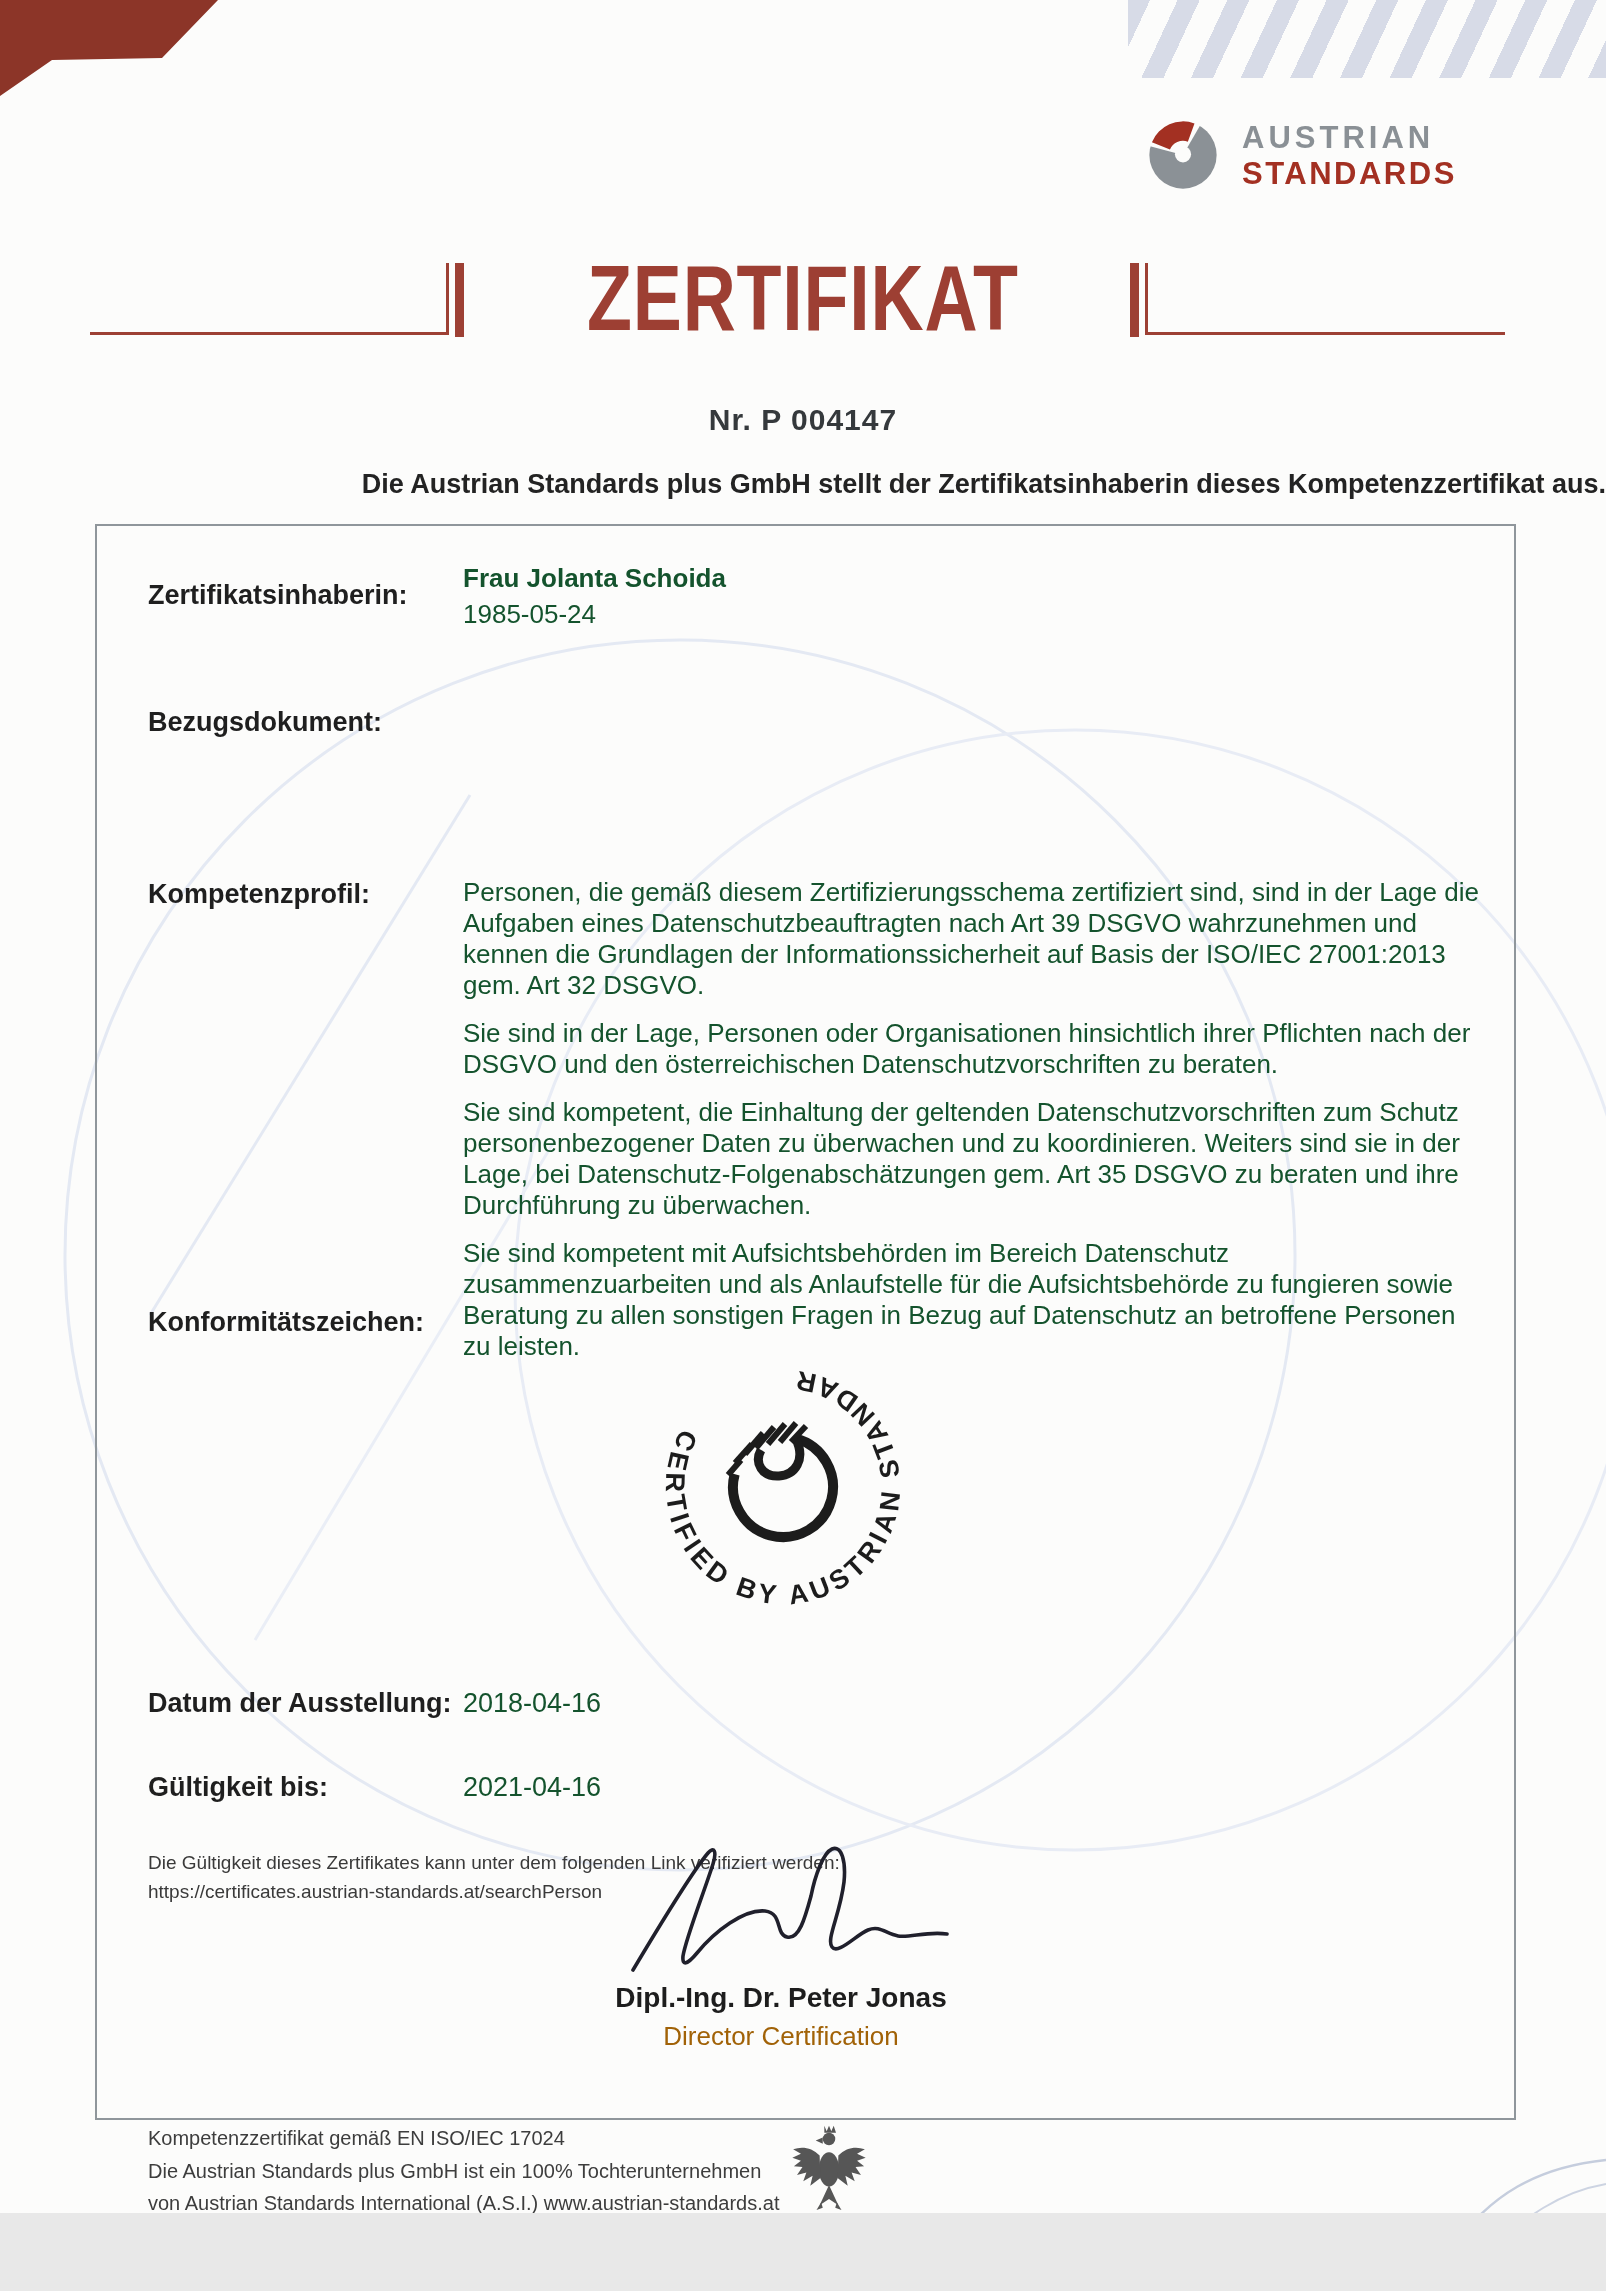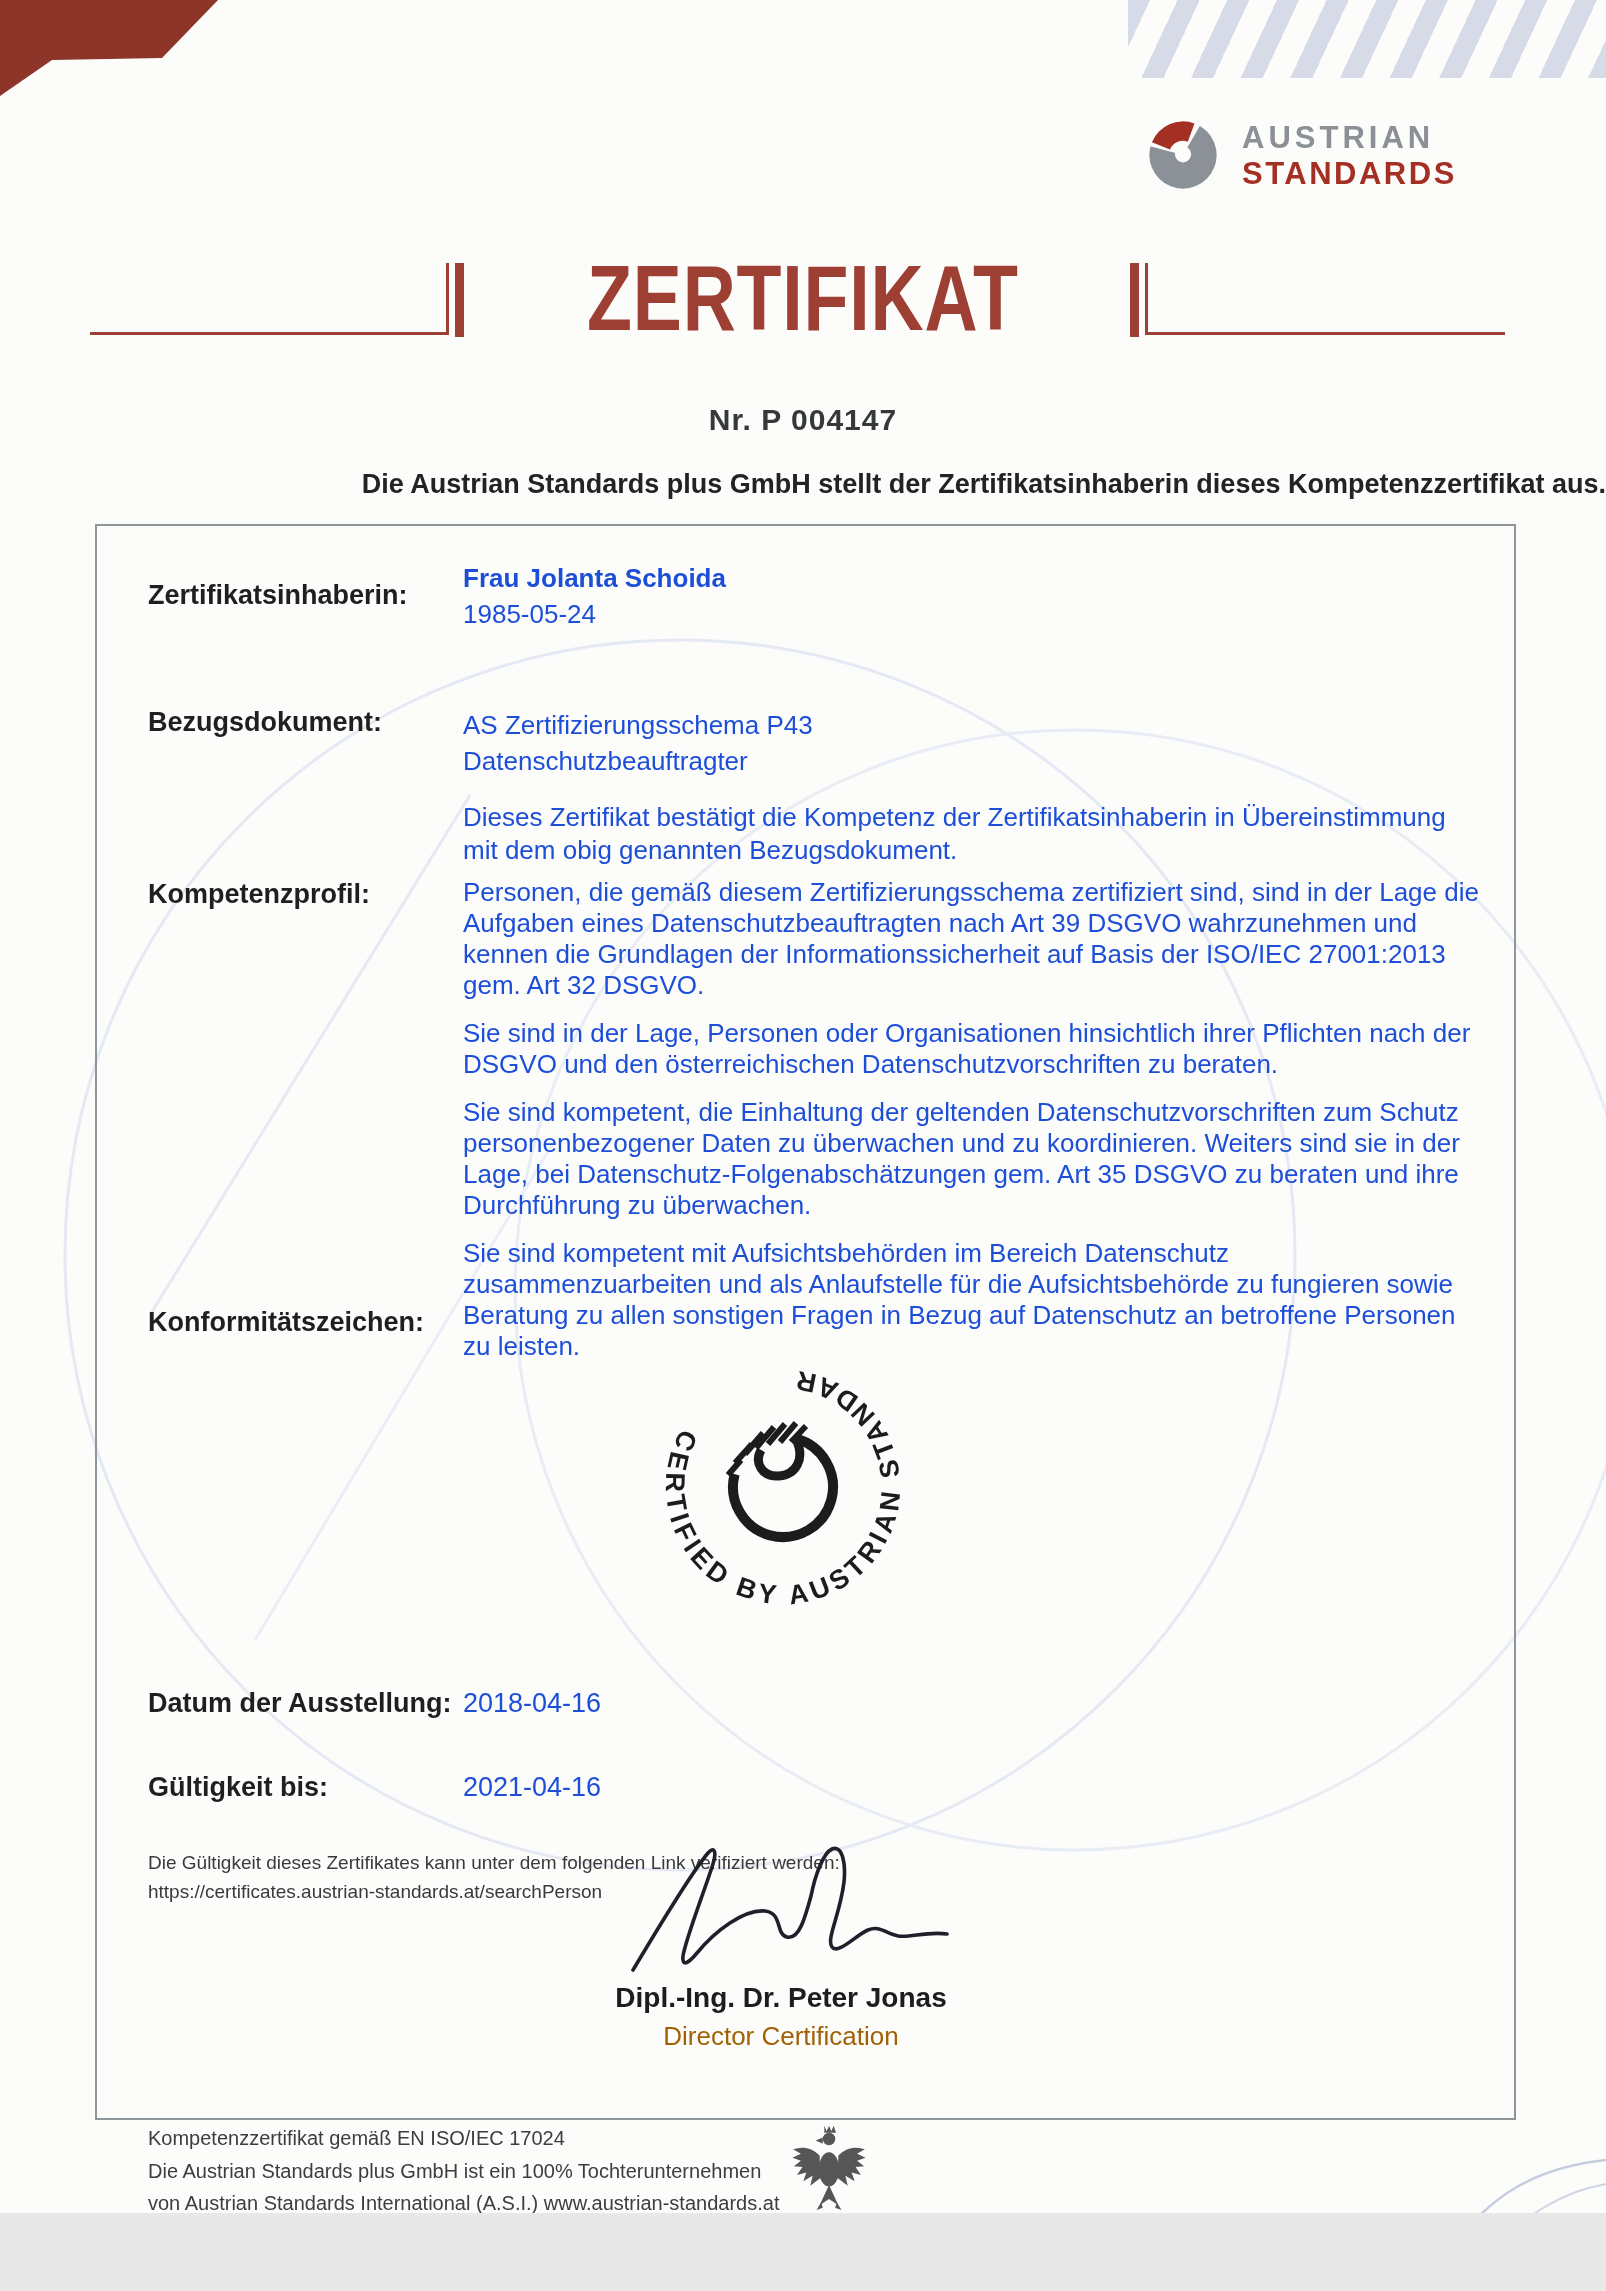--- a/index.html
+++ b/index.html
@@ -29,21 +29,21 @@
   .cert-title{
     left:0; right:0; top:252px; text-align:center;
     font-size:92px; line-height:92px; font-weight:bold; color:#9d3f33; letter-spacing:1px;
   }
   .cert-title span{display:inline-block; transform:scaleX(0.8);}
   .cert-nr{left:0; right:0; top:403px; text-align:center; font-size:30px; font-weight:bold; color:#35393c; letter-spacing:1px;}
   .intro{left:0; right:0; top:469px; text-align:right; font-size:27px; font-weight:bold; color:#232323;}
   
   .main-box{left:95px; top:524px; width:1417px; height:1592px; border:2px solid #8f969b;}
   .field-label{left:148px; font-size:27px; font-weight:bold; color:#1f1f1f; white-space:nowrap;}
-  .field-value{left:463px; width:1020px; font-size:26px; color:#1d4ed8;}
+  .field-value{left:463px; width:1020px; font-size:26px; color:#14532d;}
   .lh36{line-height:36px;}
   .paras p{margin:0 0 17px 0; line-height:31px;}
   .bold{font-weight:bold;}
   .verify{left:148px; top:1848px; font-size:19px; line-height:29px; color:#3a3a3a;}
   .sig-block{left:431px; top:1982px; width:700px; text-align:center;}
   .sig-name{font-size:28px; font-weight:bold; color:#1d1d1d;}
   .sig-role{font-size:26px; color:#a16207; margin-top:7px;}
   
   .footer{left:148px; top:2122px; font-size:20px; line-height:32.5px; color:#3d3d3d;}
 </style>
@@ -91,25 +91,20 @@
 
   <div class="abs main-box"></div>
 
   <div class="abs field-label" style="top:580px;">Zertifikatsinhaberin:</div>
   <div class="abs field-value lh36" style="top:560px;">
     <div class="bold">Frau  Jolanta Schoida</div>
     <div>1985-05-24</div>
   </div>
 
   <div class="abs field-label" style="top:707px;">Bezugsdokument:</div>
-  <div class="abs field-value lh36" style="top:707px;">
-    <div>AS Zertifizierungsschema P43</div>
-    <div>Datenschutzbeauftragter</div>
-    <p style="margin:22px 0 0 0; line-height:33px;">Dieses Zertifikat bestätigt die Kompetenz der Zertifikatsinhaberin in Übereinstimmung mit dem obig genannten Bezugsdokument.</p>
-  </div>
 
   <div class="abs field-label" style="top:879px;">Kompetenzprofil:</div>
   <div class="abs field-value paras" style="top:877px;">
     <p>Personen, die gemäß diesem Zertifizierungsschema zertifiziert sind, sind in der Lage die Aufgaben eines Datenschutzbeauftragten nach Art 39 DSGVO wahrzunehmen und kennen die Grundlagen der Informationssicherheit auf Basis der ISO/IEC 27001:2013 gem. Art 32 DSGVO.</p>
     <p>Sie sind in der Lage, Personen oder Organisationen hinsichtlich ihrer Pflichten nach der DSGVO und den österreichischen Datenschutzvorschriften zu beraten.</p>
     <p>Sie sind kompetent, die Einhaltung der geltenden Datenschutzvorschriften zum Schutz personenbezogener Daten zu überwachen und zu koordinieren. Weiters sind sie in der Lage, bei Datenschutz-Folgenabschätzungen gem. Art 35 DSGVO zu beraten und ihre Durchführung zu überwachen.</p>
     <p>Sie sind kompetent mit Aufsichtsbehörden im Bereich Datenschutz zusammenzuarbeiten und als Anlaufstelle für die Aufsichtsbehörde zu fungieren sowie Beratung zu allen sonstigen Fragen in Bezug auf Datenschutz an betroffene Personen zu leisten.</p>
   </div>
 
   <div class="abs field-label" style="top:1307px;">Konformitätszeichen:</div>

